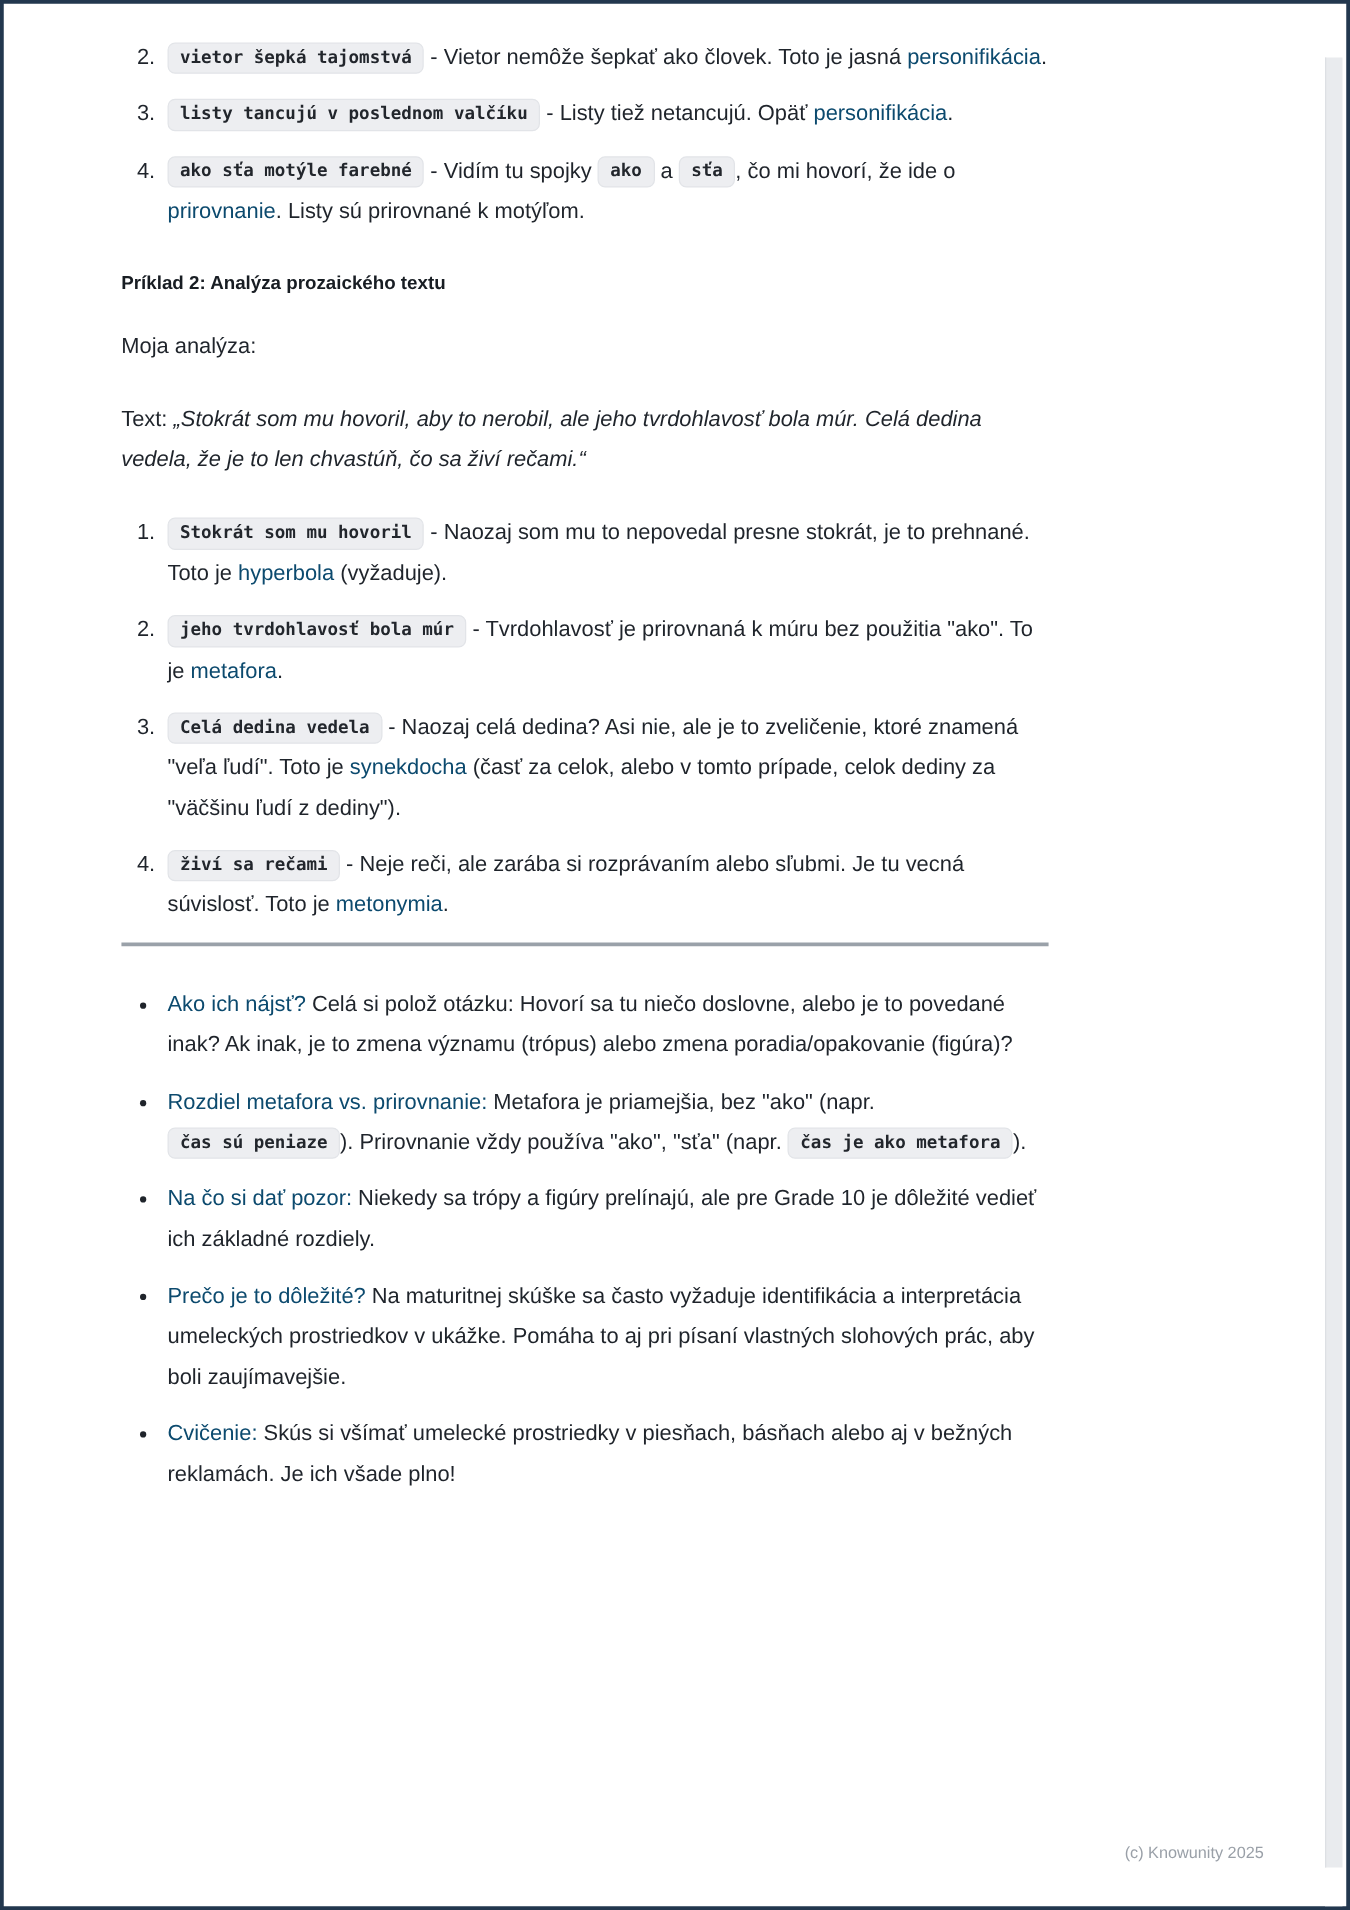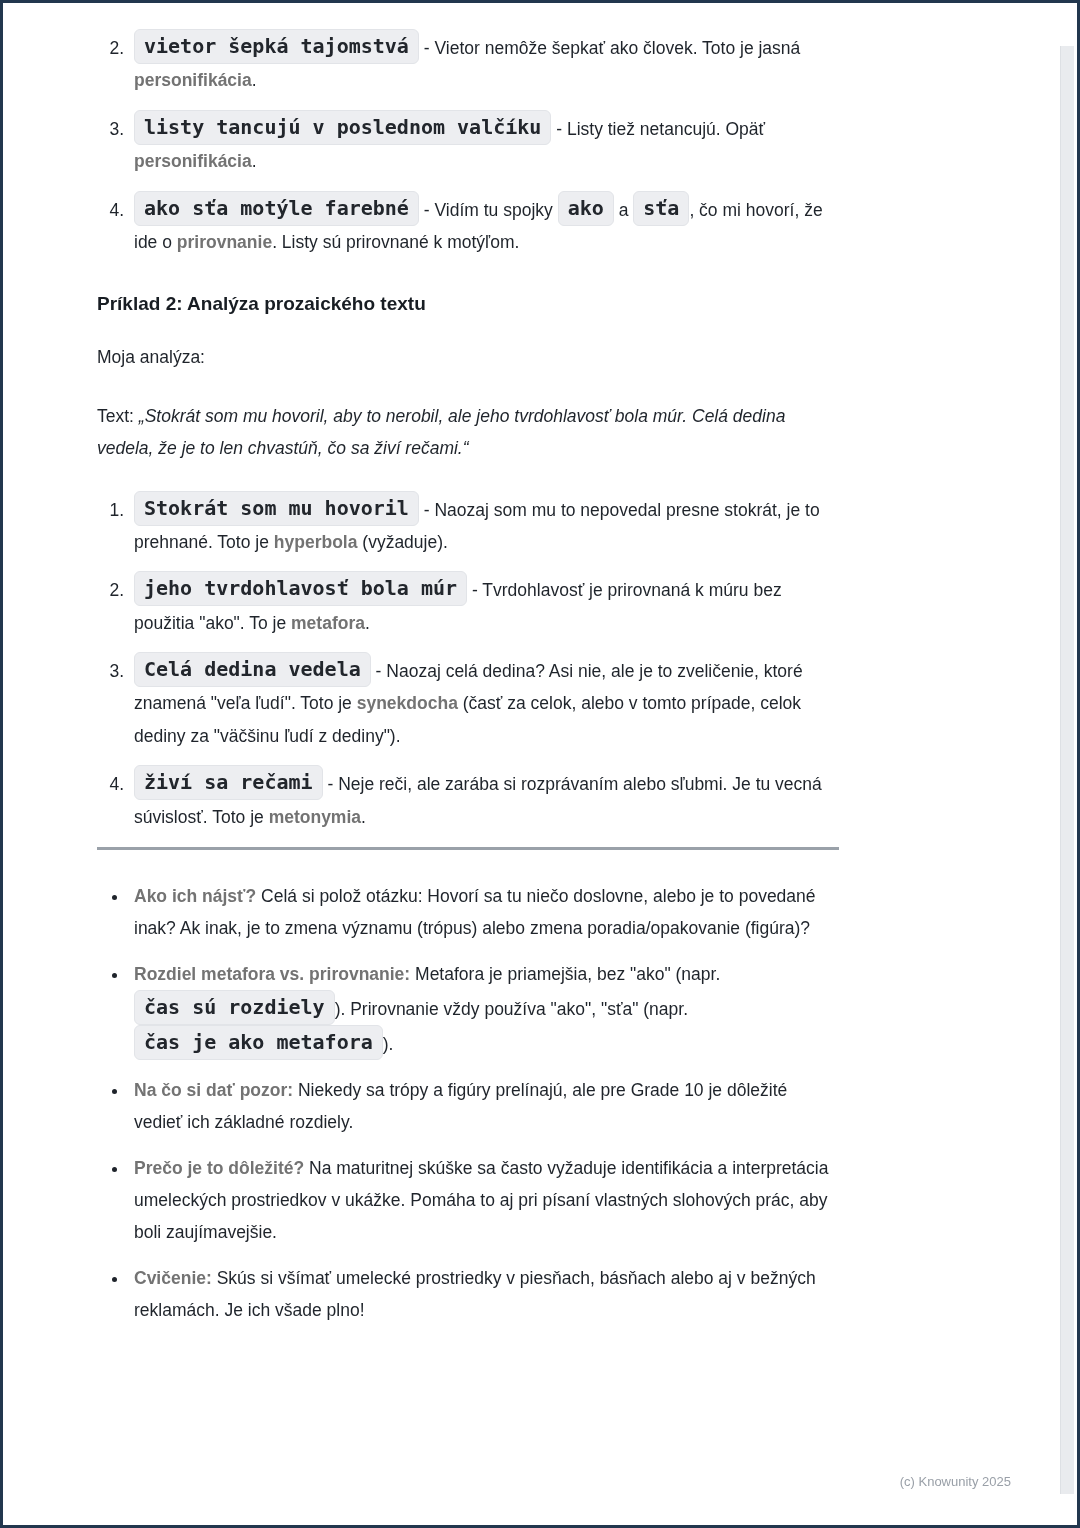--- a/index.html
+++ b/index.html
@@ -29,21 +29,21 @@
     padding-left: 32px;
   }
   .content li {
     margin-bottom: 13px;
     padding-left: 5px;
   }
   .content p {
     margin: 0 0 26px 0;
   }
   .content h4 {
-    font-size: 19px;
+    font-size: 15px;
     font-weight: 700;
     margin: 28px 0 20px 0;
     color: #181d23;
   }
   .content h2 {
     font-size: 34px;
     font-weight: 800;
     letter-spacing: -0.4px;
     margin: 52px 0 0 0;
     color: #1a222c;
@@ -54,27 +54,27 @@
     margin: 14px 0 30px 0;
   }
   .chip {
     display: inline-block;
     white-space: nowrap;
     background: #edeef1;
     border: 1px solid #e2e4e8;
     border-radius: 6px;
     padding: 0px 9px 1px 9px;
     font-family: "DejaVu Sans Mono", "Liberation Mono", monospace;
-    font-size: 20px;
+    font-size: 14px;
     font-weight: 700;
     color: #22262c;
     line-height: 1.6;
     vertical-align: 1px;
   }
-  strong { font-weight: 700; color: #737373; }
+  strong { font-weight: 400; color: #0c4a6e; }
   em { font-style: italic; }
   .footer {
     position: absolute;
     right: 66px;
     bottom: 36px;
     font-size: 13px;
     color: #9aa0a8;
   }
   .scrollbar-track {
     position: absolute;
@@ -109,21 +109,21 @@
       <p><span>Text: </span><em>„Stokrát som mu hovoril, aby to nerobil, ale jeho tvrdohlavosť bola múr. Celá dedina vedela, že je to len chvastúň, čo sa živí rečami.“</em></p>
       <ol start="1">
         <li><code class="chip">Stokrát som mu hovoril</code><span> - Naozaj som mu to nepovedal presne stokrát, je to prehnané. Toto je </span><strong>hyperbola</strong><span> (vyžaduje).</span></li>
         <li><code class="chip">jeho tvrdohlavosť bola múr</code><span> - Tvrdohlavosť je prirovnaná k múru bez použitia "ako". To je </span><strong>metafora</strong><span>.</span></li>
         <li><code class="chip">Celá dedina vedela</code><span> - Naozaj celá dedina? Asi nie, ale je to zveličenie, ktoré znamená "veľa ľudí". Toto je </span><strong>synekdocha</strong><span> (časť za celok, alebo v tomto prípade, celok dediny za "väčšinu ľudí z dediny").</span></li>
         <li><code class="chip">živí sa rečami</code><span> - Neje reči, ale zarába si rozprávaním alebo sľubmi. Je tu vecná súvislosť. Toto je </span><strong>metonymia</strong><span>.</span></li>
       </ol>
       <hr>
       <ul>
         <li><strong>Ako ich nájsť?</strong><span> Celá si polož otázku: Hovorí sa tu niečo doslovne, alebo je to povedané inak? Ak inak, je to zmena významu (trópus) alebo zmena poradia/opakovanie (figúra)?</span></li>
-        <li><strong>Rozdiel metafora vs. prirovnanie:</strong><span> Metafora je priamejšia, bez "ako" (napr. </span><code class="chip">čas sú rozdiely</code><span>). Prirovnanie vždy používa "ako", "sťa" (napr. </span><code class="chip">čas je ako metafora</code><span>).</span></li>
+        <li><strong>Rozdiel metafora vs. prirovnanie:</strong><span> Metafora je priamejšia, bez "ako" (napr. </span><code class="chip">čas sú peniaze</code><span>). Prirovnanie vždy používa "ako", "sťa" (napr. </span><code class="chip">čas je ako metafora</code><span>).</span></li>
         <li><strong>Na čo si dať pozor:</strong><span> Niekedy sa trópy a figúry prelínajú, ale pre Grade 10 je dôležité vedieť ich základné rozdiely.</span></li>
         <li><strong>Prečo je to dôležité?</strong><span> Na maturitnej skúške sa často vyžaduje identifikácia a interpretácia umeleckých prostriedkov v ukážke. Pomáha to aj pri písaní vlastných slohových prác, aby boli zaujímavejšie.</span></li>
         <li><strong>Cvičenie:</strong><span> Skús si všímať umelecké prostriedky v piesňach, básňach alebo aj v bežných reklamách. Je ich všade plno!</span></li>
       </ul>
     </div>
   <div class="footer">(c) Knowunity 2025</div>
   <div class="scrollbar-track">
     <div class="scrollbar-thumb"></div>
   </div>
 </div>

